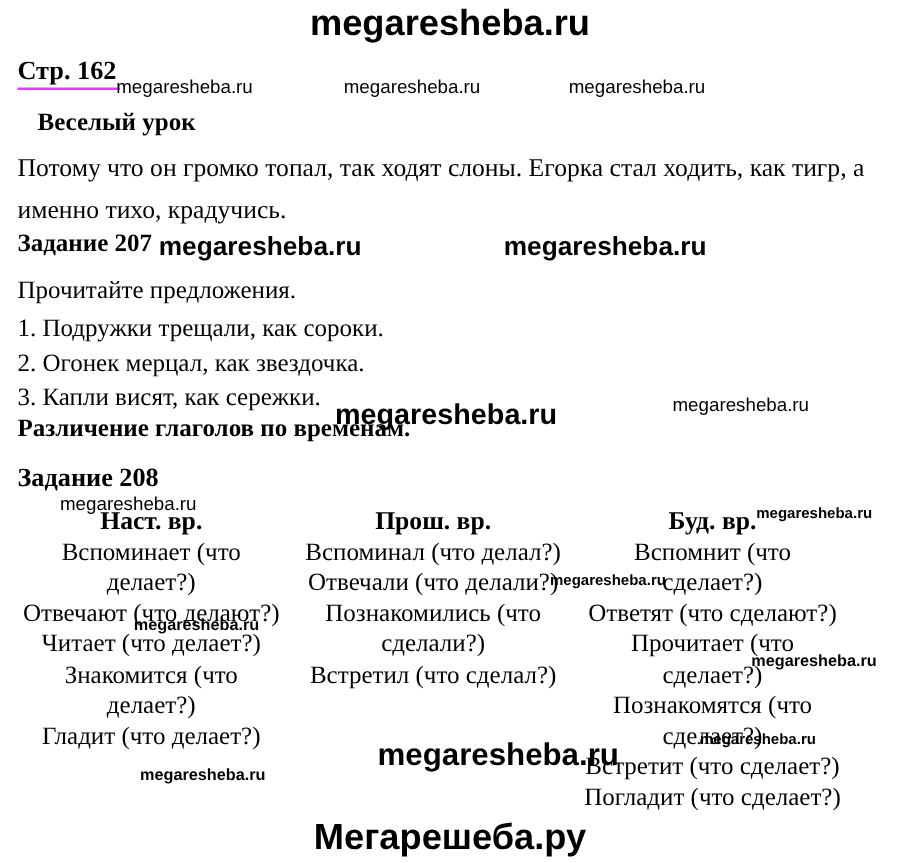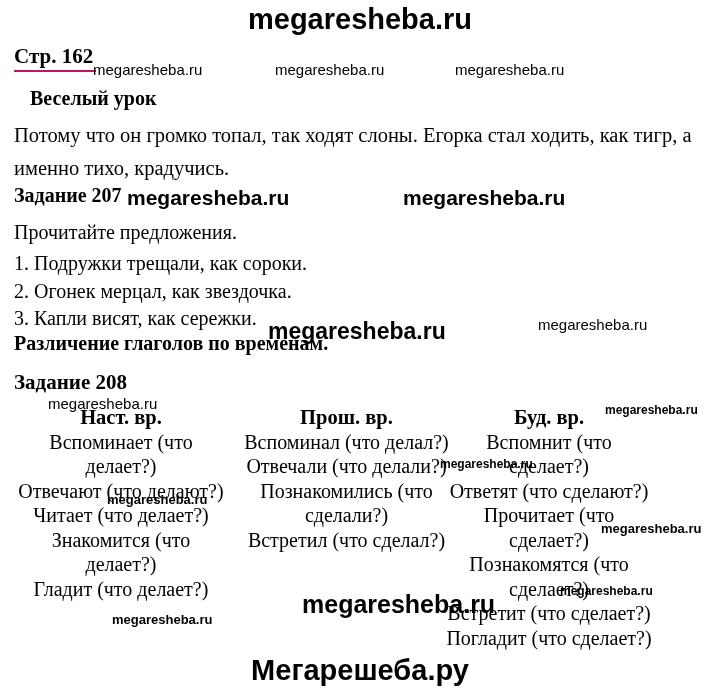--- a/index.html
+++ b/index.html
@@ -22,38 +22,38 @@
   .wm.b{font-weight:700;}
   .brand{
     position:absolute;left:0;width:720px;
     text-align:center;
     font-family:"Liberation Sans", sans-serif;
     font-weight:700;font-size:29px;
   }
   .page-label{
     position:absolute;left:14px;top:44px;
     font-weight:700;font-size:21px;
-    border-bottom:2px solid #be185d;
+    border-bottom:2px solid #d946ef;
     padding:0 3px 1px 0;
   }
   .h-bold{position:absolute;left:14px;font-weight:700;font-size:20px;white-space:nowrap;}
   .answer{
     position:absolute;left:14px;top:119px;width:700px;
     font-size:20.5px;line-height:33px;
   }
   .instruction{position:absolute;left:14px;top:221px;font-size:20px;}
   .sentences{position:absolute;left:14px;top:250px;font-size:20px;line-height:27.5px;}
   .sentences .uw{}
   .cols{position:absolute;top:405px;left:0;width:720px;font-size:20px;line-height:24.5px;}
   .col{position:absolute;top:0;text-align:center;}
   .col .hdr{font-weight:700;font-size:20.5px;}
   .col .cell{white-space:pre-line;}
   .col1{left:10px;width:222px;}
   .col2{left:229px;width:235px;}
-  .col3{left:424px;width:250px;}
+  .col3{left:445px;width:250px;}
 </style>
 </head>
 <body>
 
 <div class="page">
 
   <div class="brand" style="top:3px;">megaresheba.ru</div>
 
   <div class="page-label">Стр. 162</div>
 

